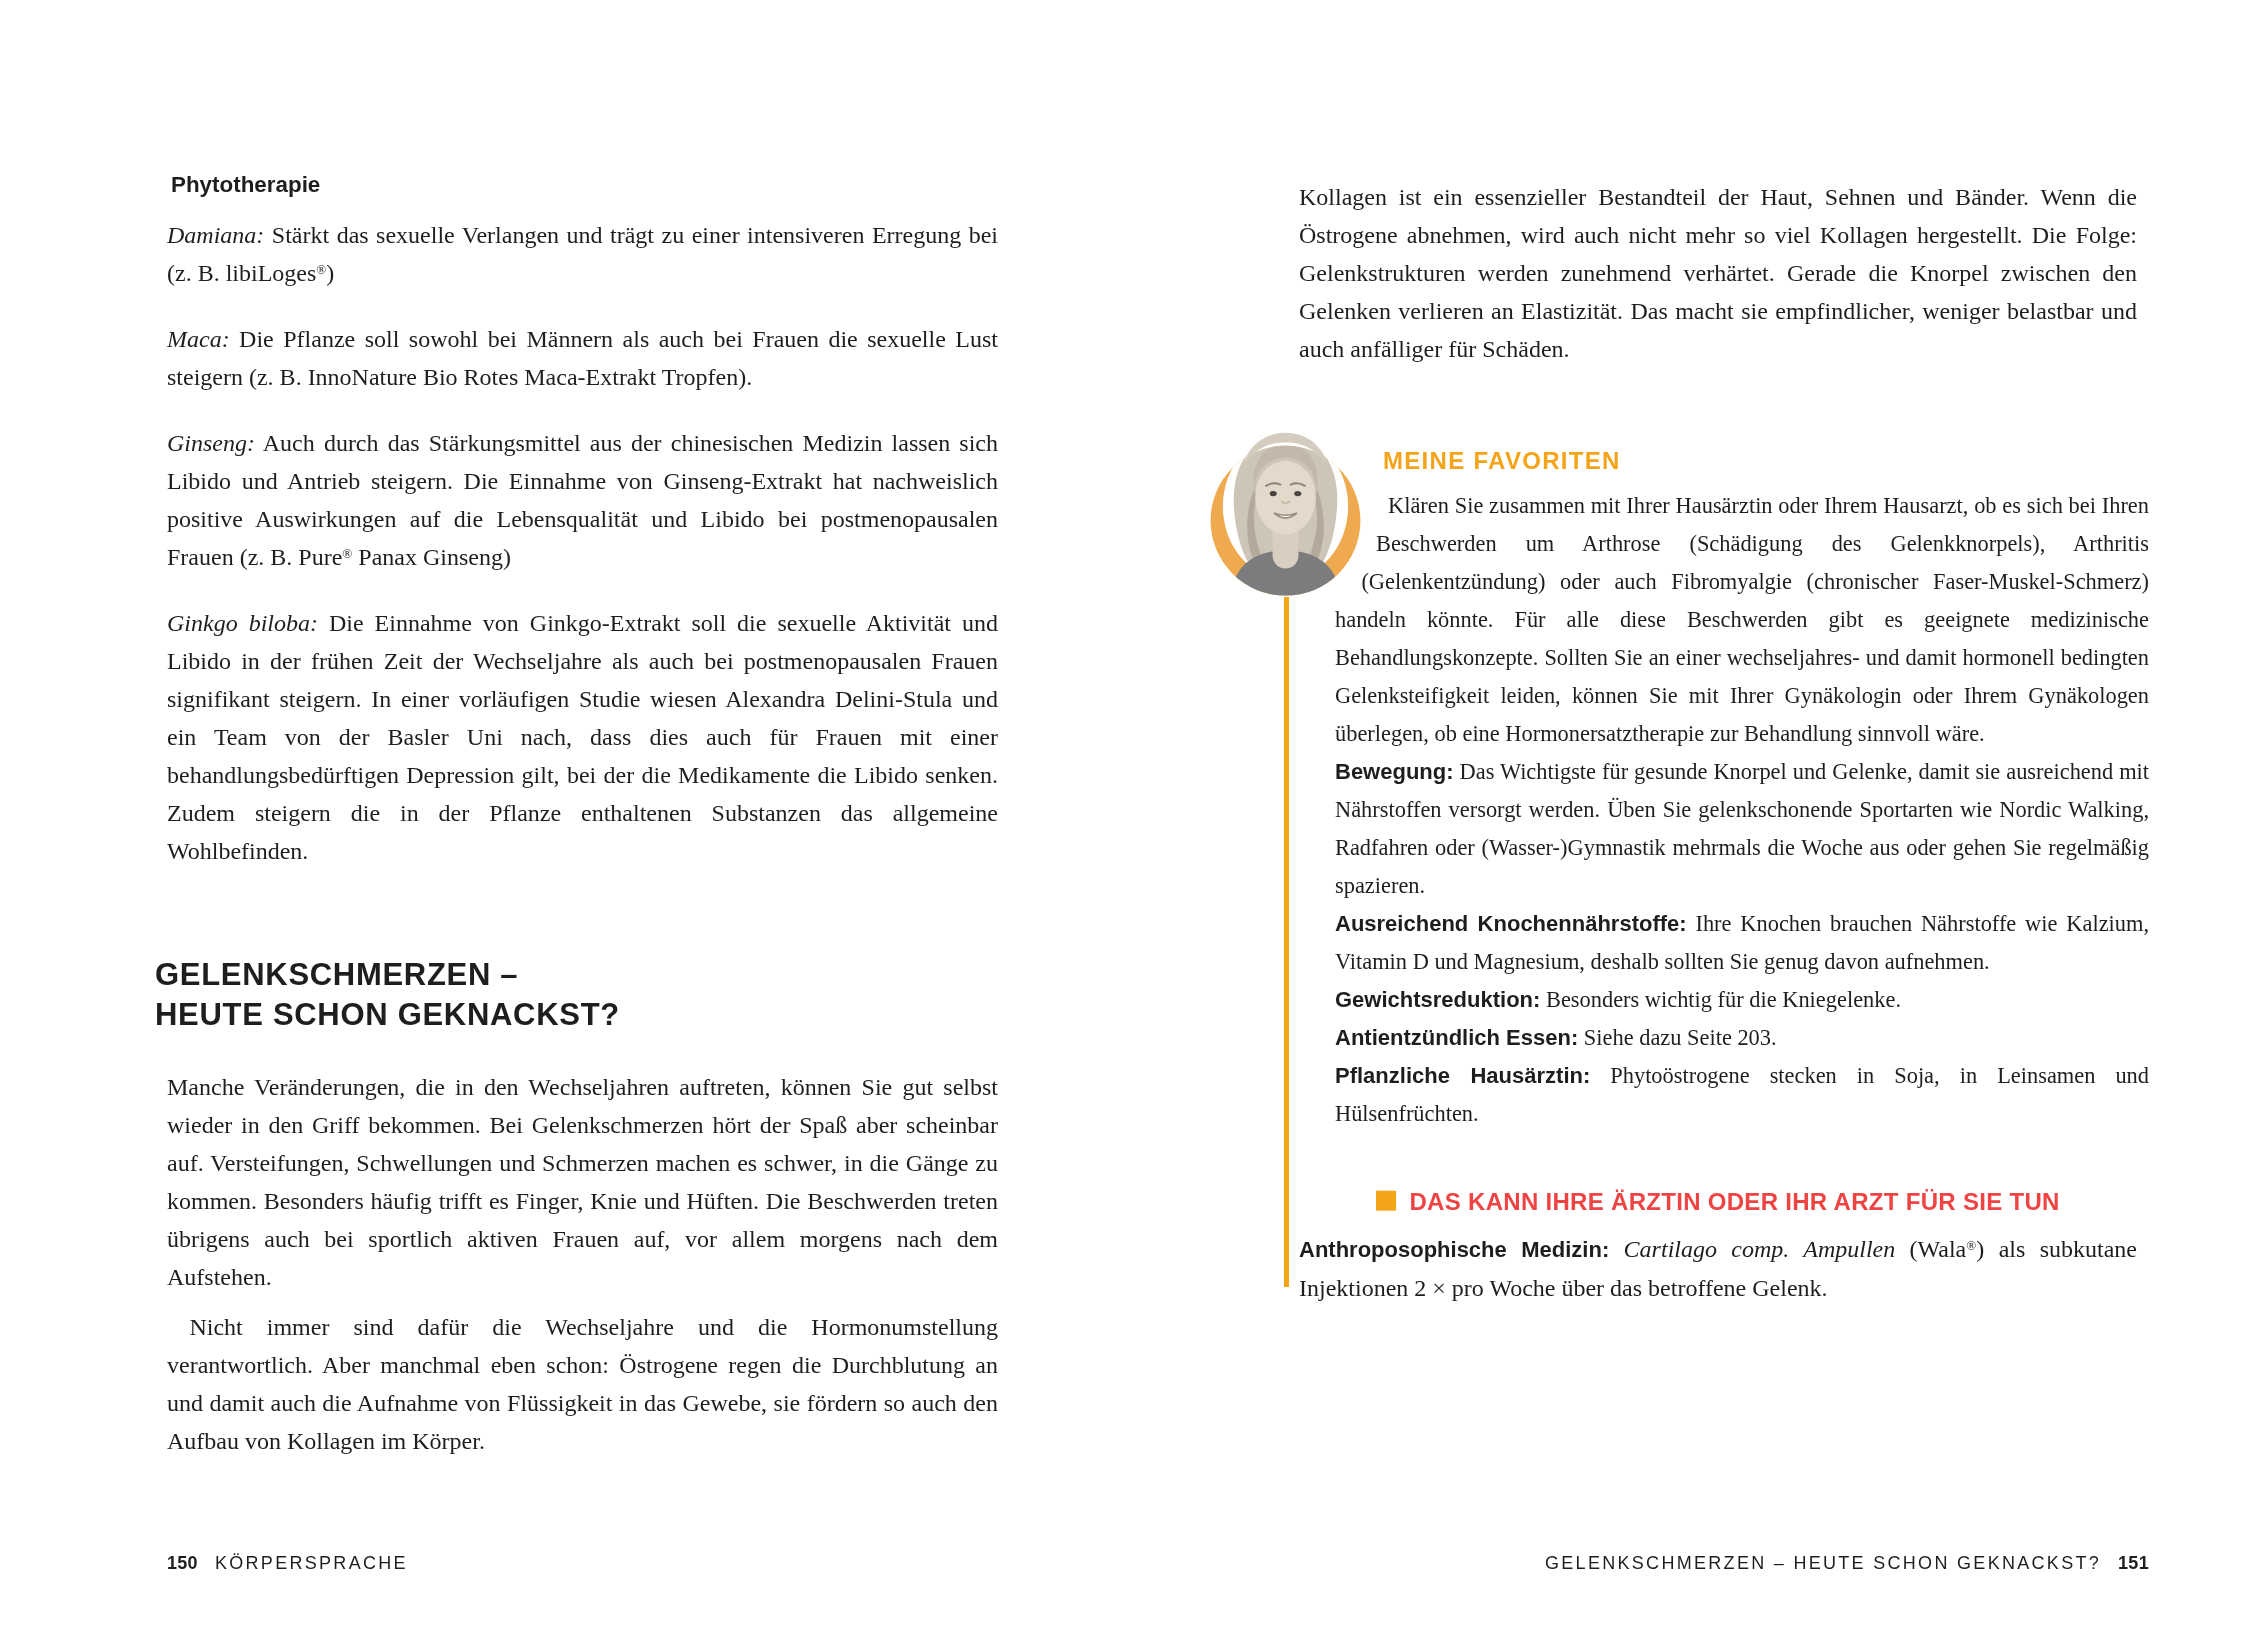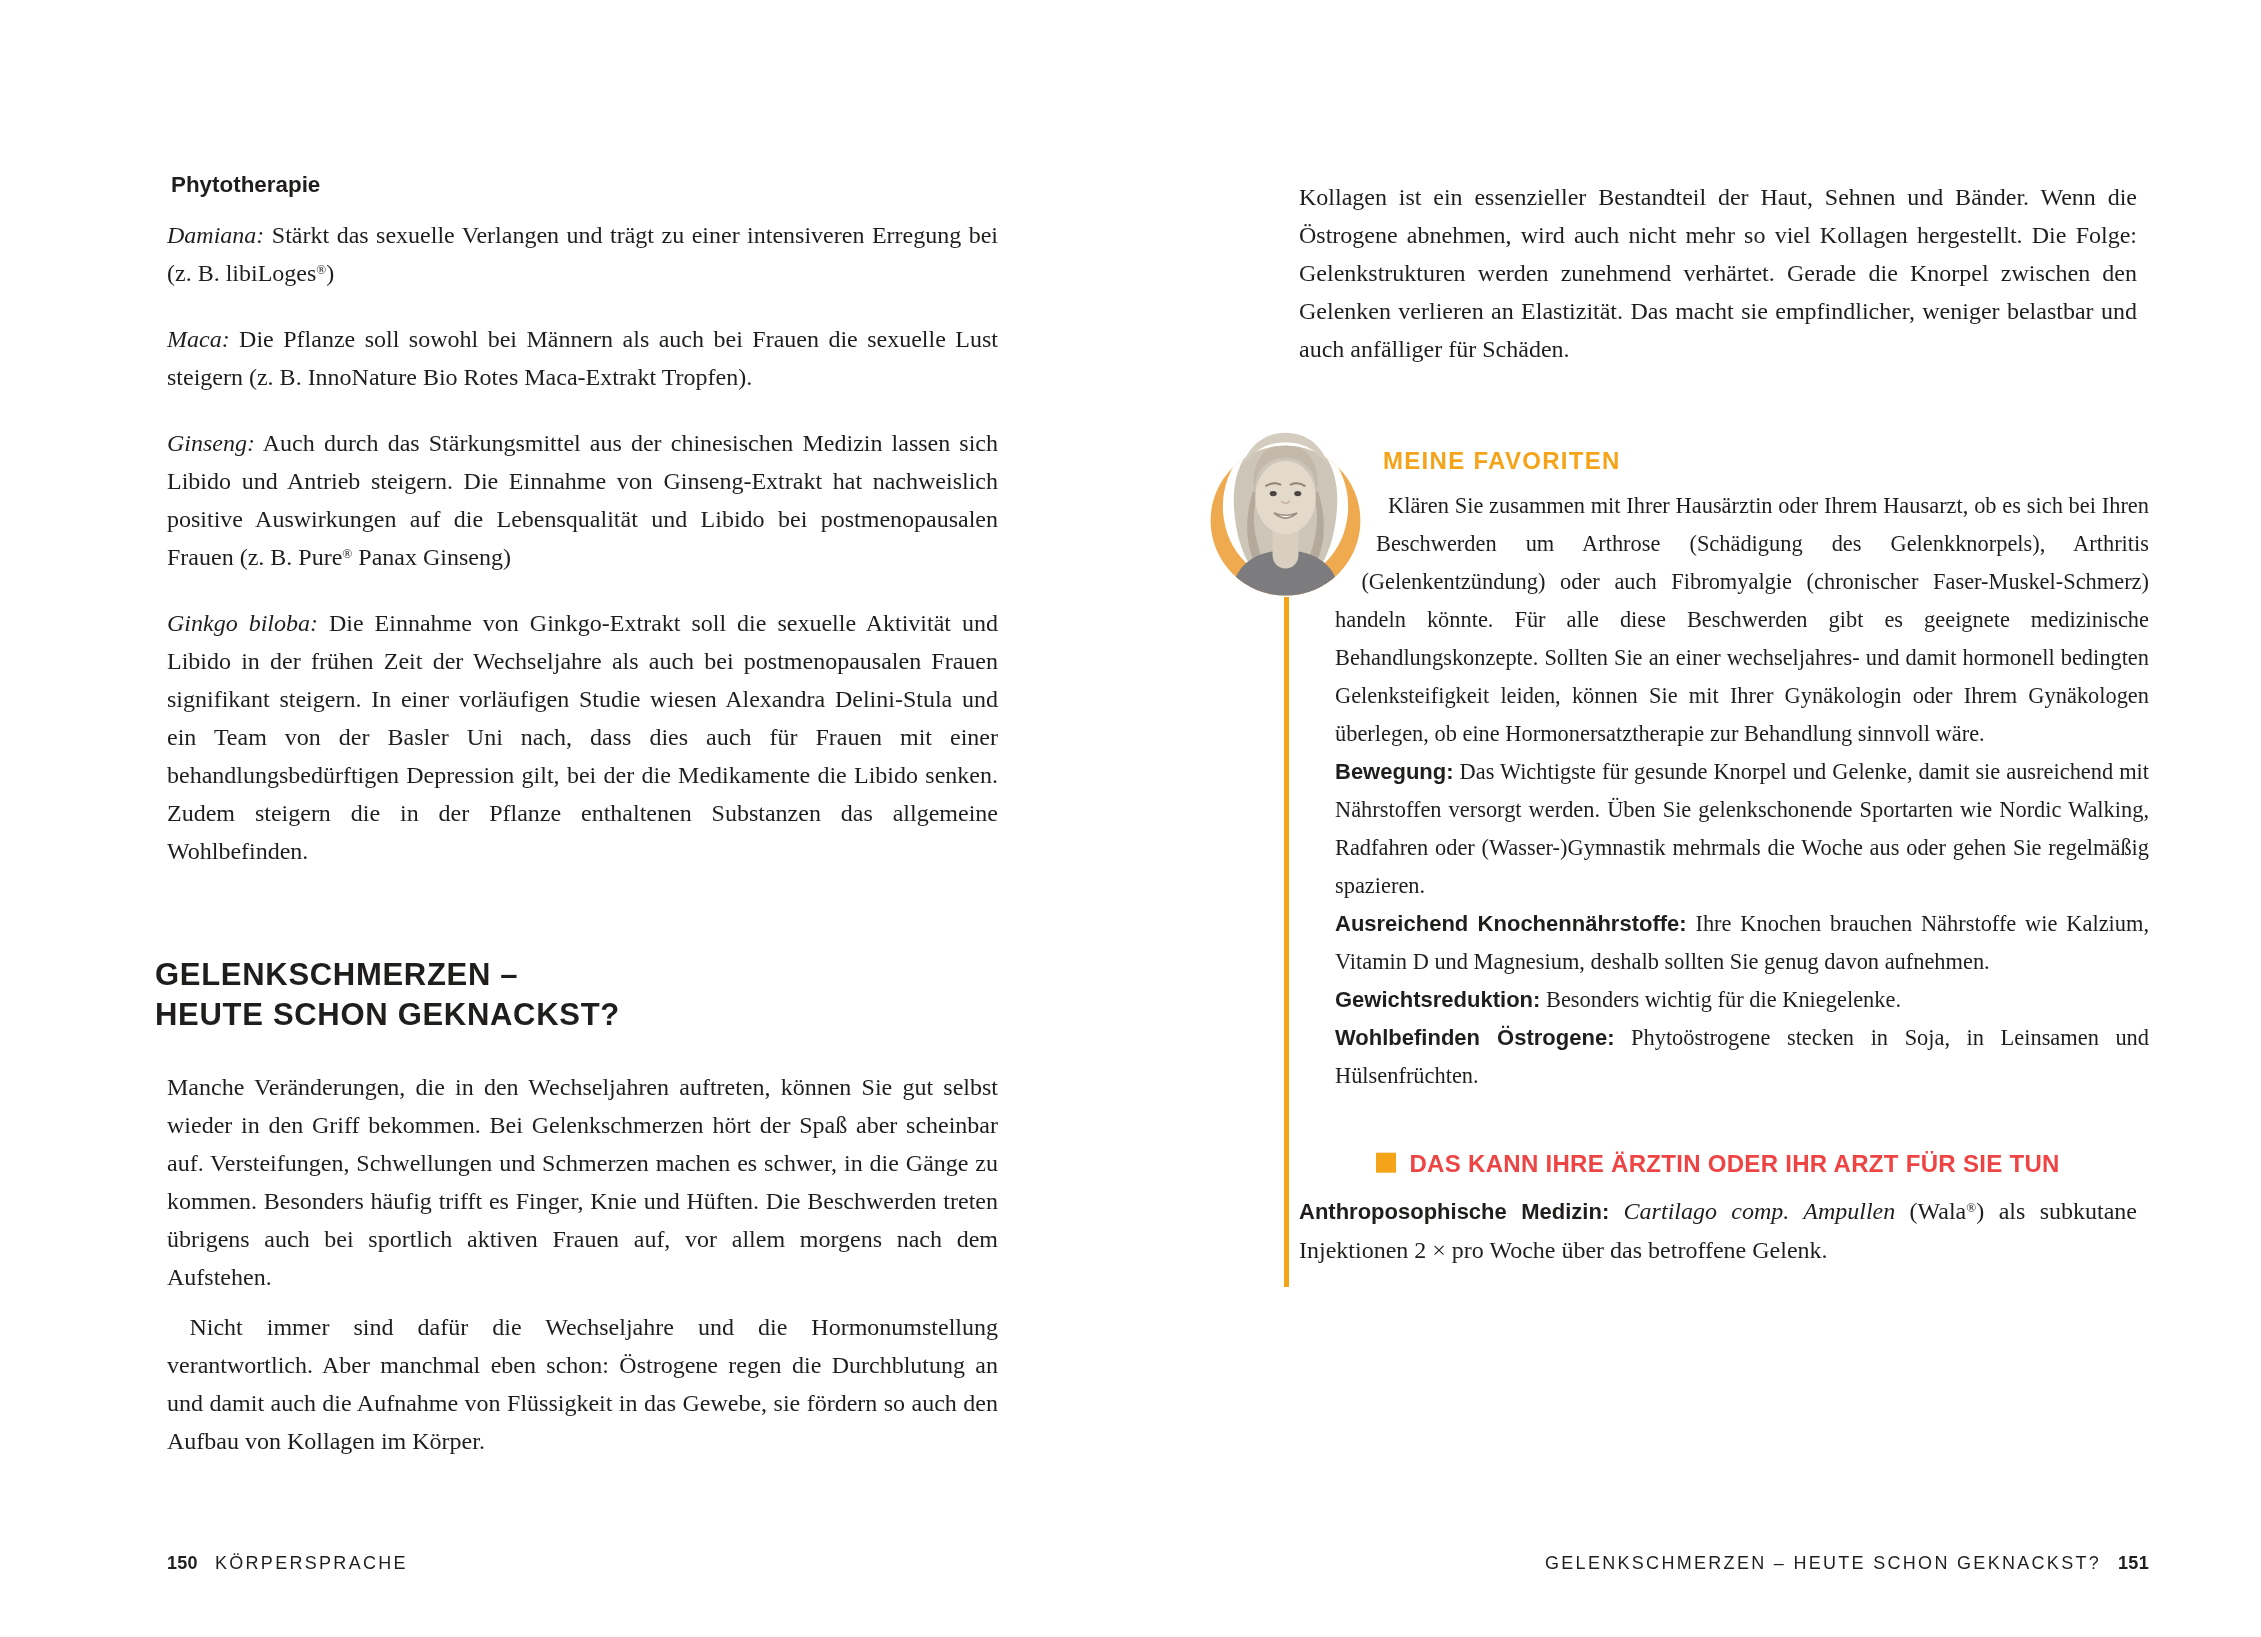--- a/index.html
+++ b/index.html
@@ -129,21 +129,22 @@
         </svg>
       </div>
       <div class="fav-line"></div>
 
       <div class="fav-heading">MEINE FAVORITEN</div>
 
       <p class="fbody"><span class="wrapshape"></span><span class="seg-t">Klären Sie zusammen mit Ihrer Hausärztin oder Ihrem Hausarzt, ob es sich bei Ihren Beschwerden um Arthrose (Schädigung des Gelenkknorpels), Arthritis (Gelenkentzündung) oder auch Fibromyalgie (chronischer Faser-Muskel-Schmerz) handeln könnte. Für alle diese Beschwerden gibt es geeignete medizinische Behandlungskonzepte. Sollten Sie an einer wechseljahres- und damit hormonell bedingten Gelenksteifigkeit leiden, können Sie mit Ihrer Gynäkologin oder Ihrem Gynäkologen überlegen, ob eine Hormonersatztherapie zur Behandlung sinnvoll wäre.</span></p>
       <p class="fbody"><span class="seg-b">Bewegung:</span><span class="seg-t"> Das Wichtigste für gesunde Knorpel und Gelenke, damit sie ausreichend mit Nährstoffen versorgt werden. Üben Sie gelenkschonende Sportarten wie Nordic Walking, Radfahren oder (Wasser-)Gymnastik mehrmals die Woche aus oder gehen Sie regelmäßig spazieren.</span></p>
       <p class="fbody"><span class="seg-b">Ausreichend Knochennährstoffe:</span><span class="seg-t"> Ihre Knochen brauchen Nährstoffe wie Kalzium, Vitamin D und Magnesium, deshalb sollten Sie genug davon aufnehmen.</span></p>
       <p class="fbody"><span class="seg-b">Gewichtsreduktion:</span><span class="seg-t"> Besonders wichtig für die Kniegelenke.</span></p>
-      <p class="fbody"><span class="seg-b">Wohlbefinden Östrogene:</span><span class="seg-t"> Phytoöstrogene stecken in Soja, in Leinsamen und Hülsenfrüchten.</span></p>
+      <p class="fbody"><span class="seg-b">Antientzündlich Essen:</span><span class="seg-t"> Siehe dazu Seite 203.</span></p>
+      <p class="fbody"><span class="seg-b">Pflanzliche Hausärztin:</span><span class="seg-t"> Phytoöstrogene stecken in Soja, in Leinsamen und Hülsenfrüchten.</span></p>
     </div>
 
     <div class="doctor">
       <h3 class="doctor-head"><span class="sq"></span><span>DAS KANN IHRE ÄRZTIN ODER IHR ARZT FÜR SIE TUN</span></h3>
       <p class="body"><span class="seg-b">Anthroposophische Medizin:</span><span class="seg-i"> Cartilago comp. Ampullen</span><span class="seg-t"> (Wala</span><span class="seg-sup">®</span><span class="seg-t">) als subkutane Injektionen 2 × pro Woche über das betroffene Gelenk.</span></p>
     </div>
   </section>
 
   <div class="pagefoot">
     <div class="foot-left">

